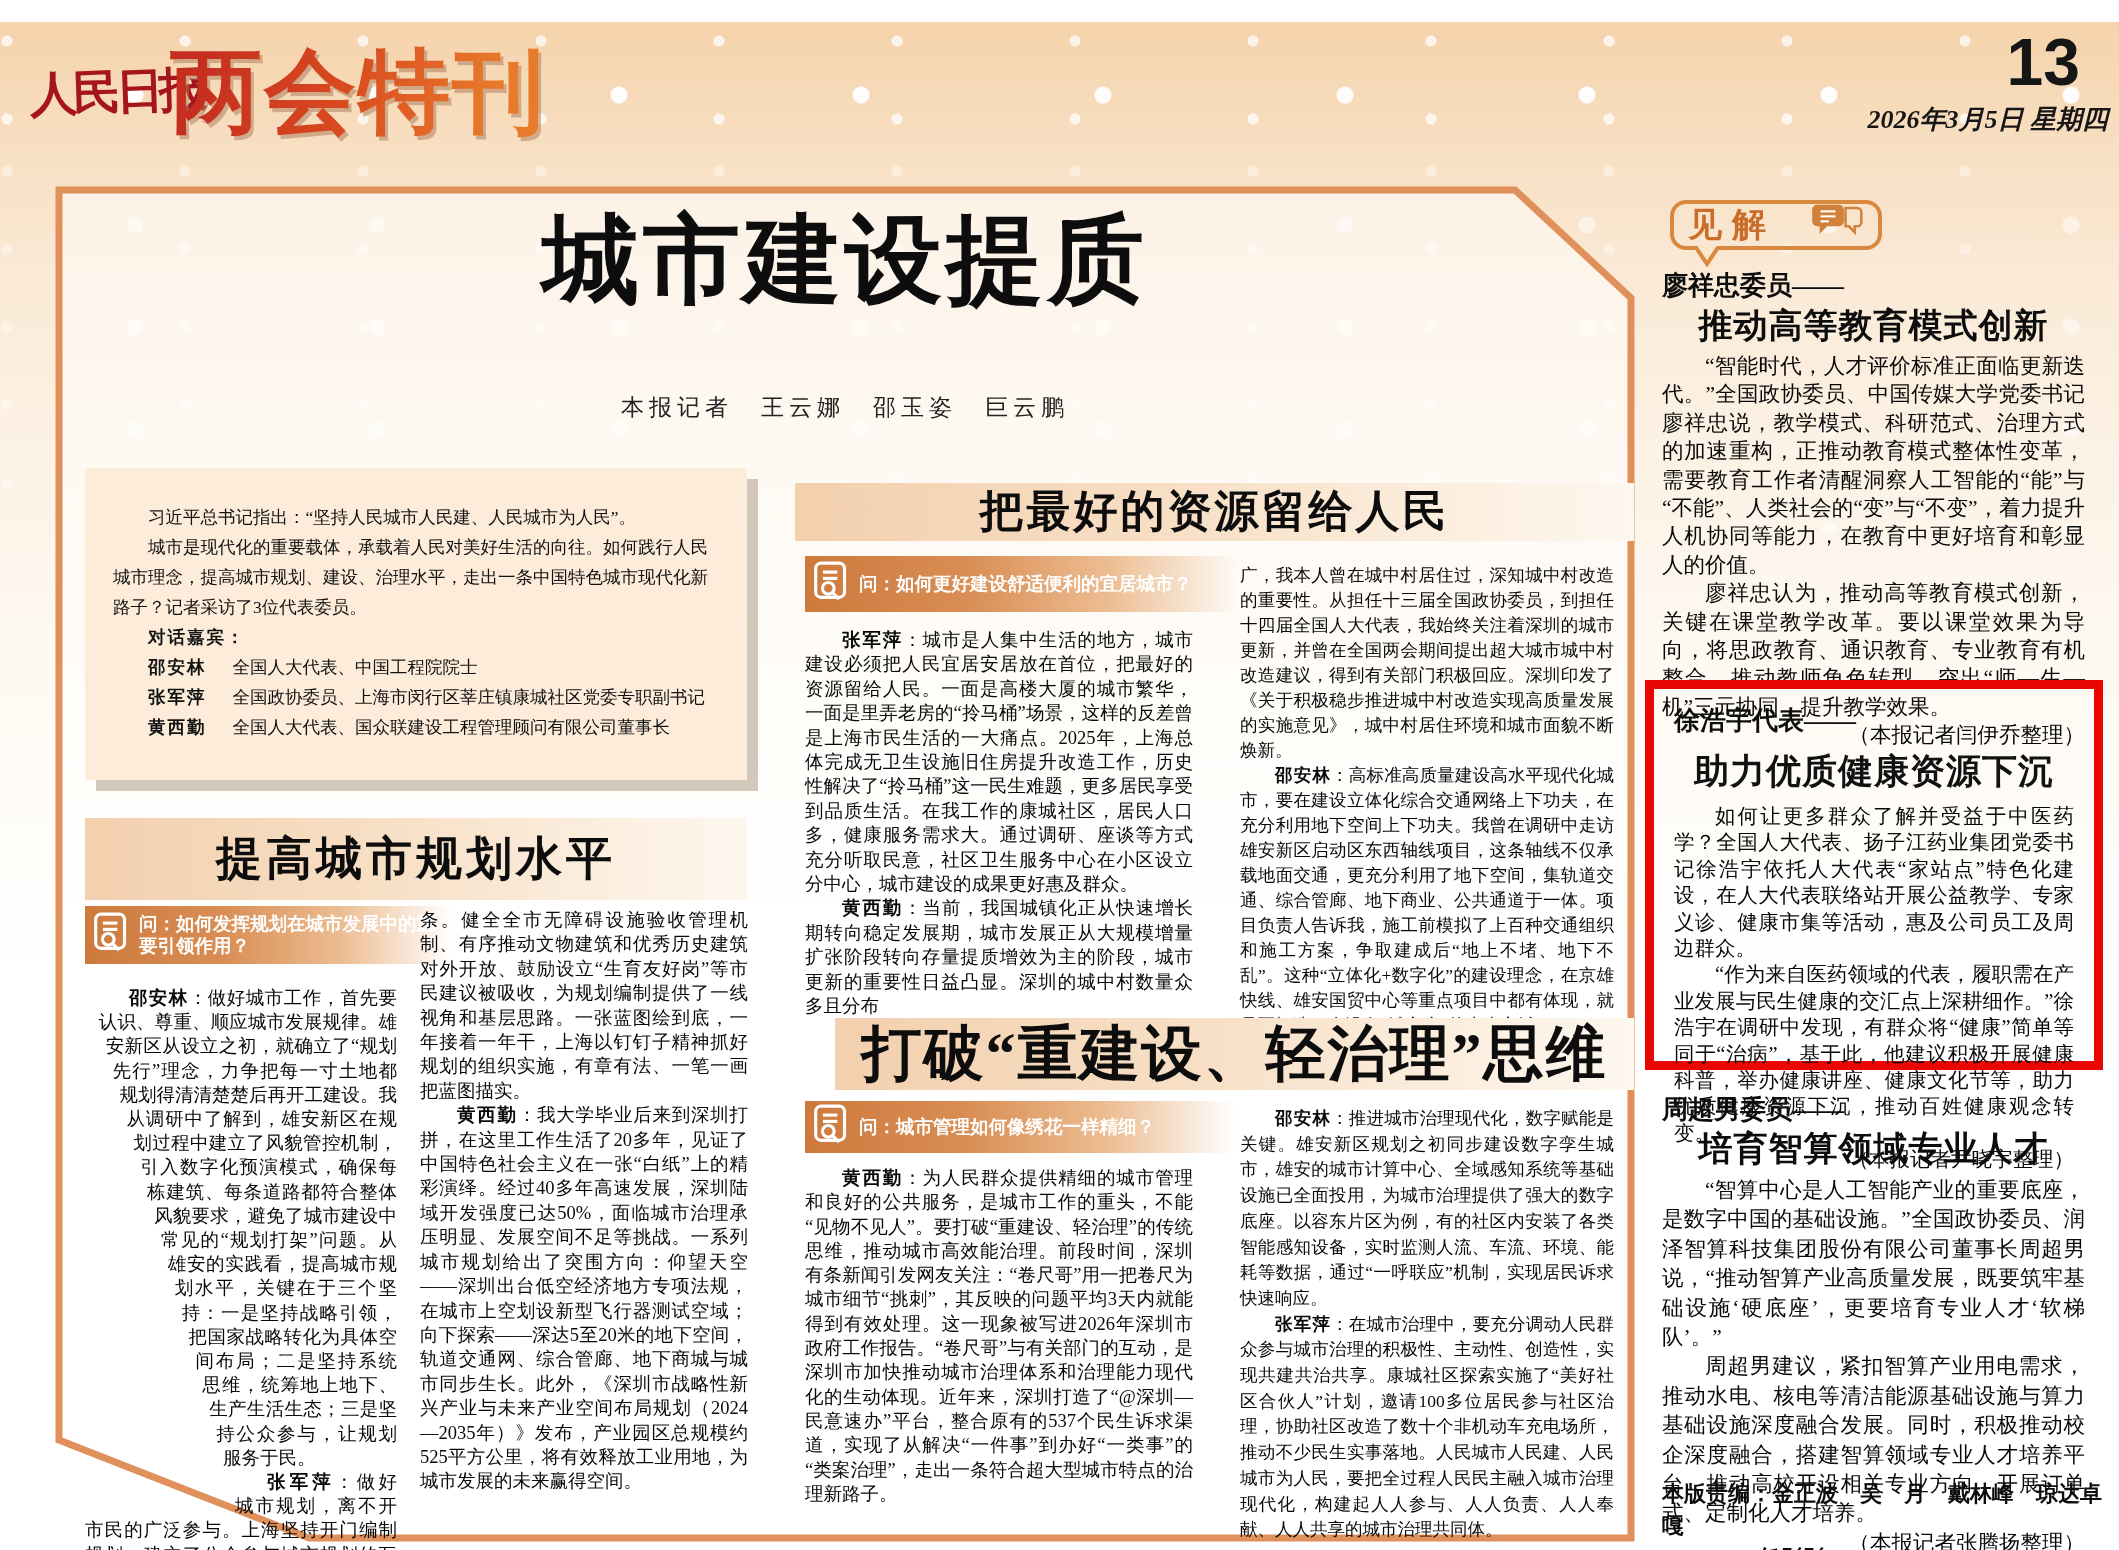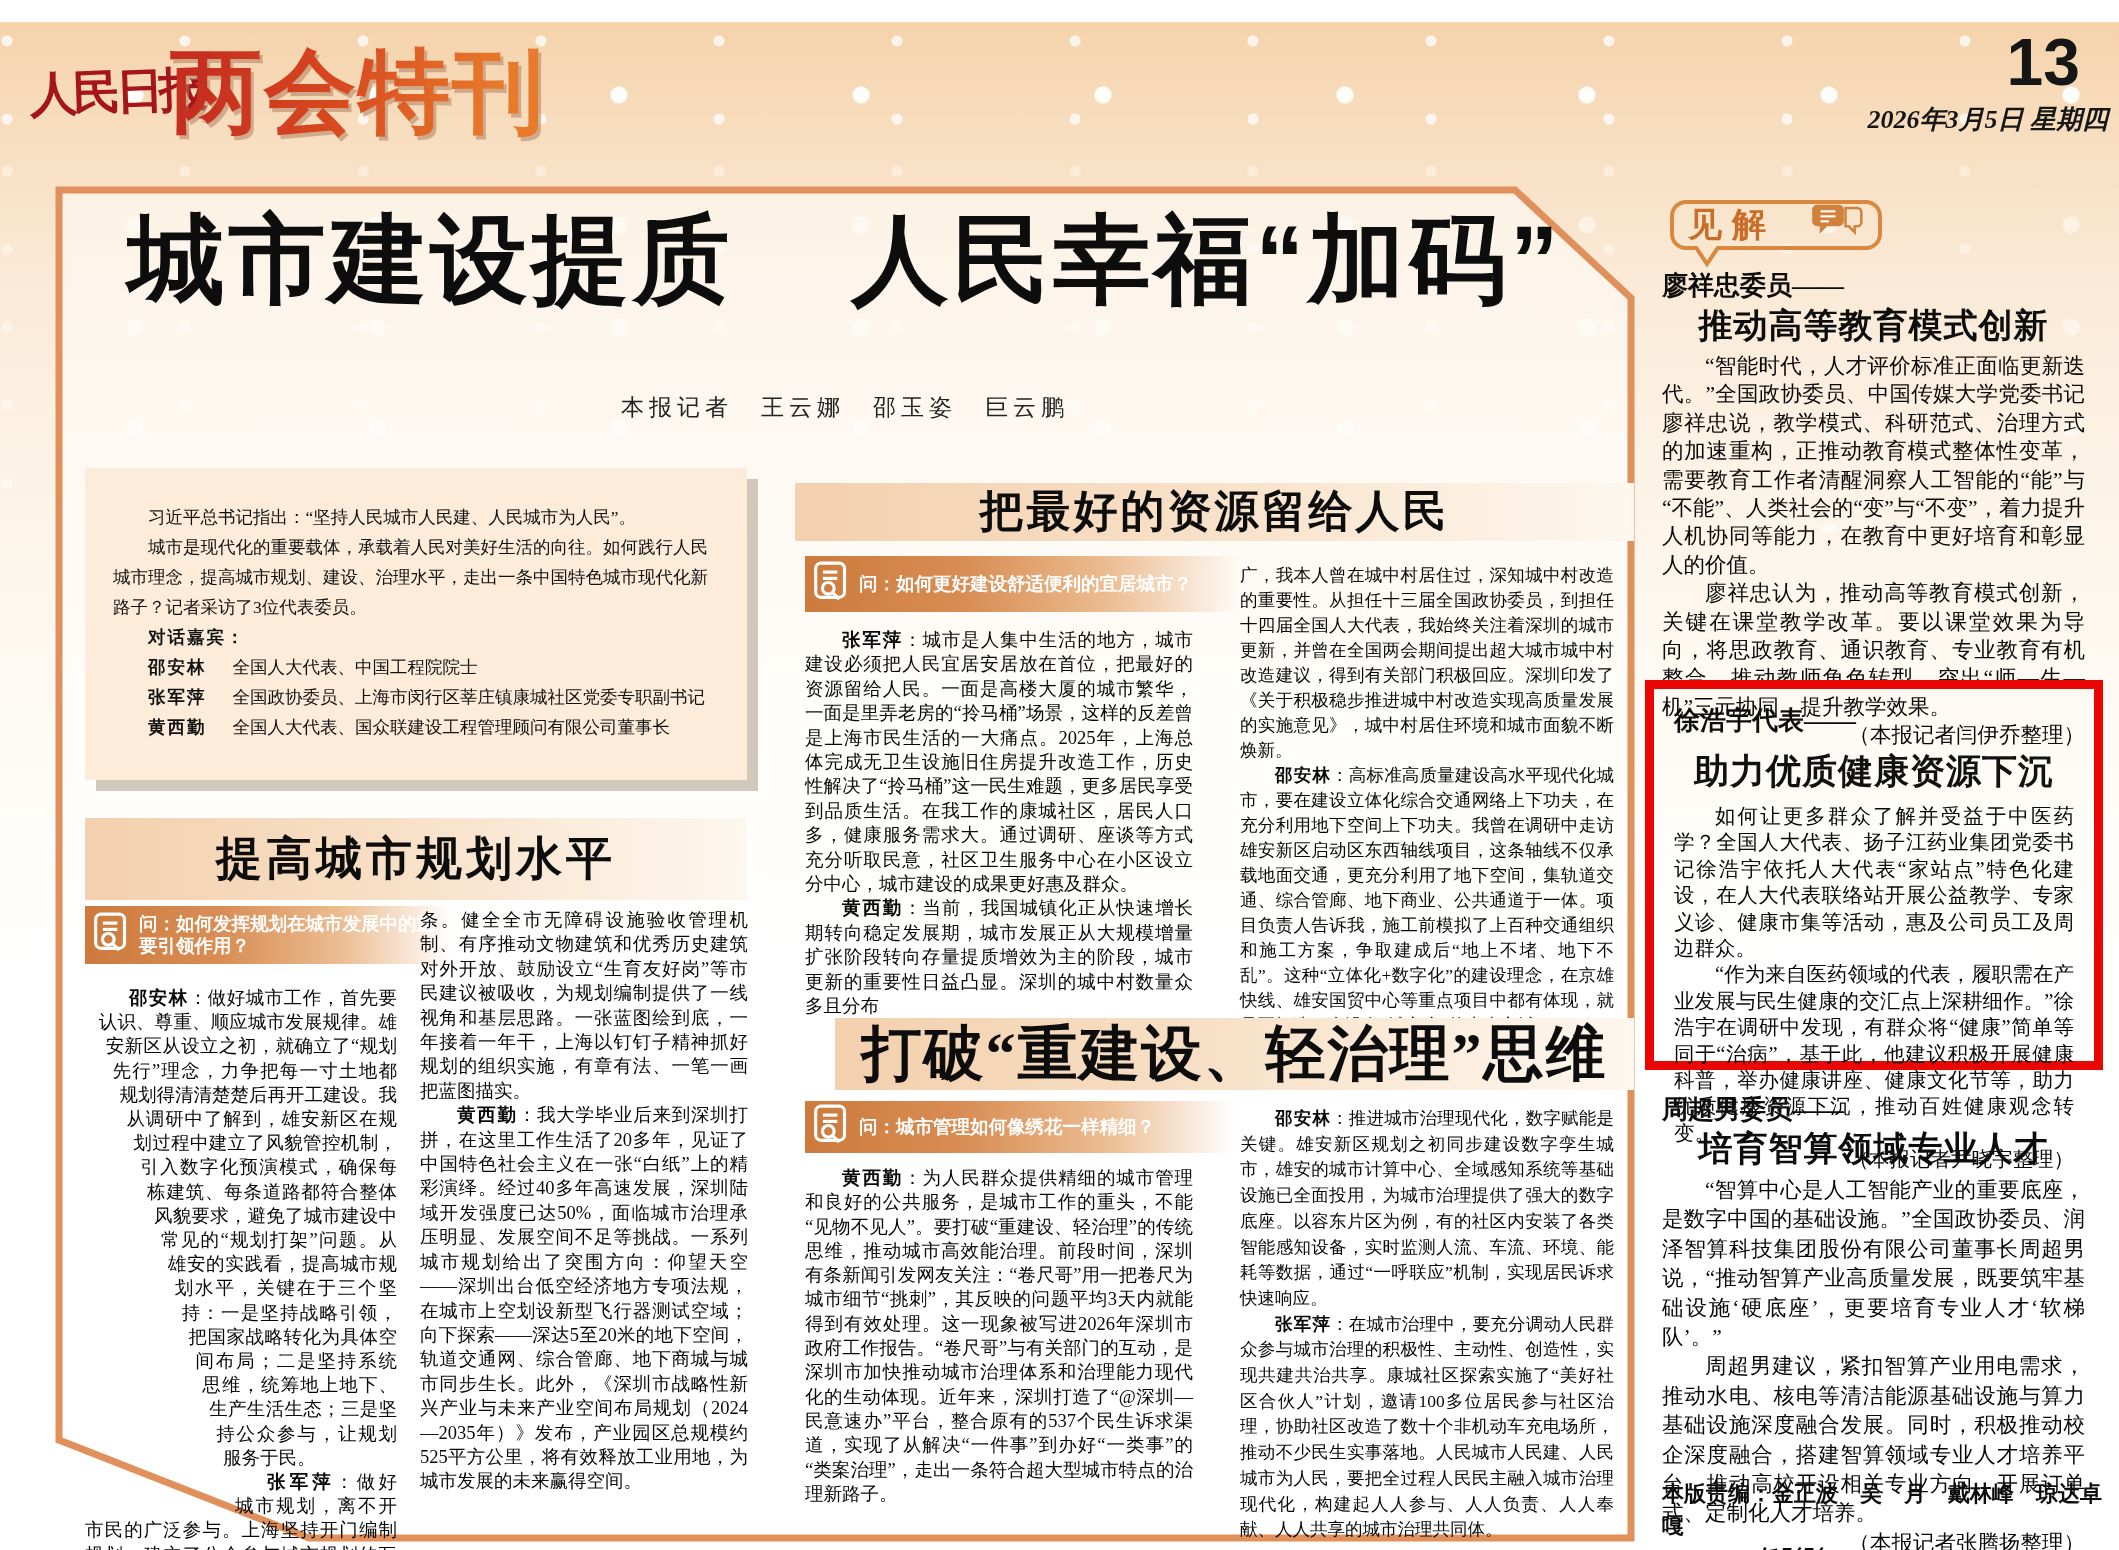--- a/index.html
+++ b/index.html
@@ -102,21 +102,20 @@
 <div class="abs edition-name">两会特刊</div>
 <div class="abs page-number">13</div>
 <div class="abs page-date">2026年3月5日 星期四</div>
 
 <svg class="abs frame-svg" width="1584" height="1356" viewBox="0 0 1584 1356">
   <path d="M4 1254 L4 4 L1460 4 L1576 112 L1576 1352 L254 1352 Z" fill="rgba(255,255,255,0.5)" stroke="#e0905a" stroke-width="7" stroke-linejoin="miter"></path>
 </svg>
 
 <div class="abs headline">
   <span>城市建设提质</span>
-  <span>人民幸福“加码”</span>
 </div>
 <div class="abs byline">本报记者　王云娜　邵玉姿　巨云鹏</div>
 
 <div class="abs intro-box">
   <p>习近平总书记指出：“坚持人民城市人民建、人民城市为人民”。</p>
   <p>城市是现代化的重要载体，承载着人民对美好生活的向往。如何践行人民城市理念，提高城市规划、建设、治理水平，走出一条中国特色城市现代化新路子？记者采访了3位代表委员。</p>
   <p class="guest-line"><b>对话嘉宾：</b></p>
   <p class="guest-line"><b>邵安林</b><span>全国人大代表、中国工程院院士</span></p>
   <p class="guest-line"><b>张军萍</b><span>全国政协委员、上海市闵行区莘庄镇康城社区党委专职副书记</span></p>
   <p class="guest-line"><b>黄西勤</b><span>全国人大代表、国众联建设工程管理顾问有限公司董事长</span></p>

